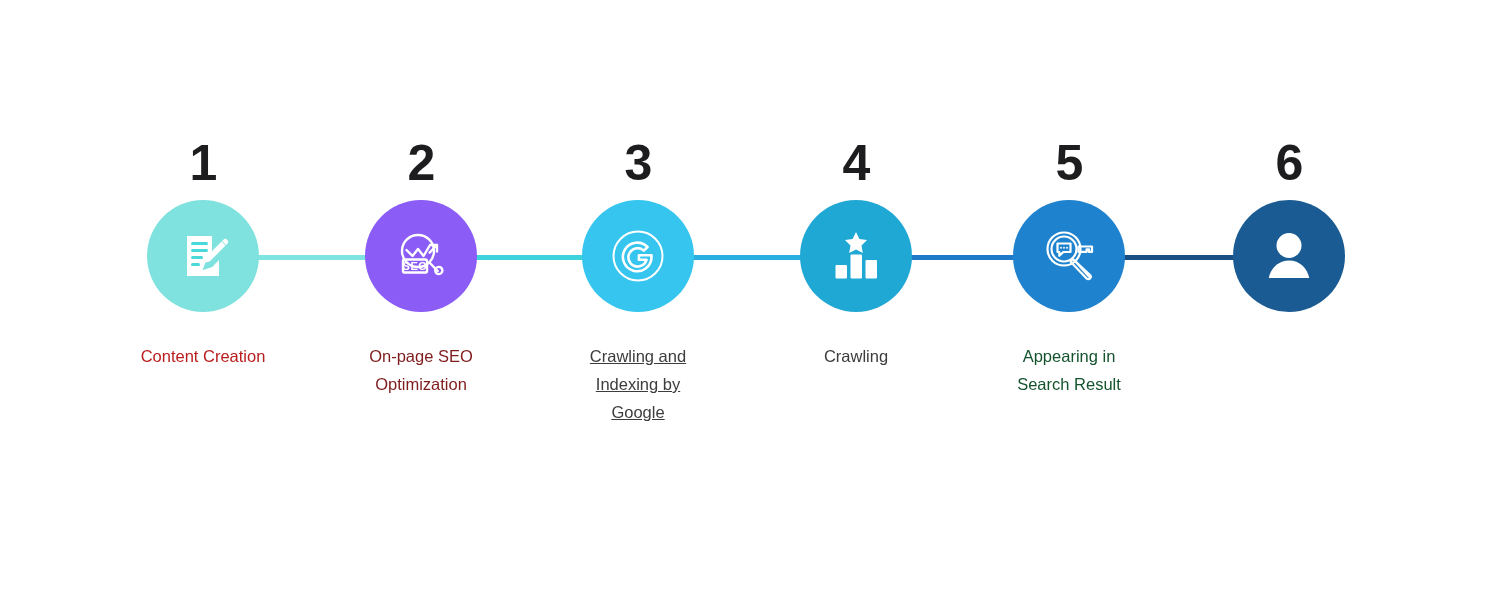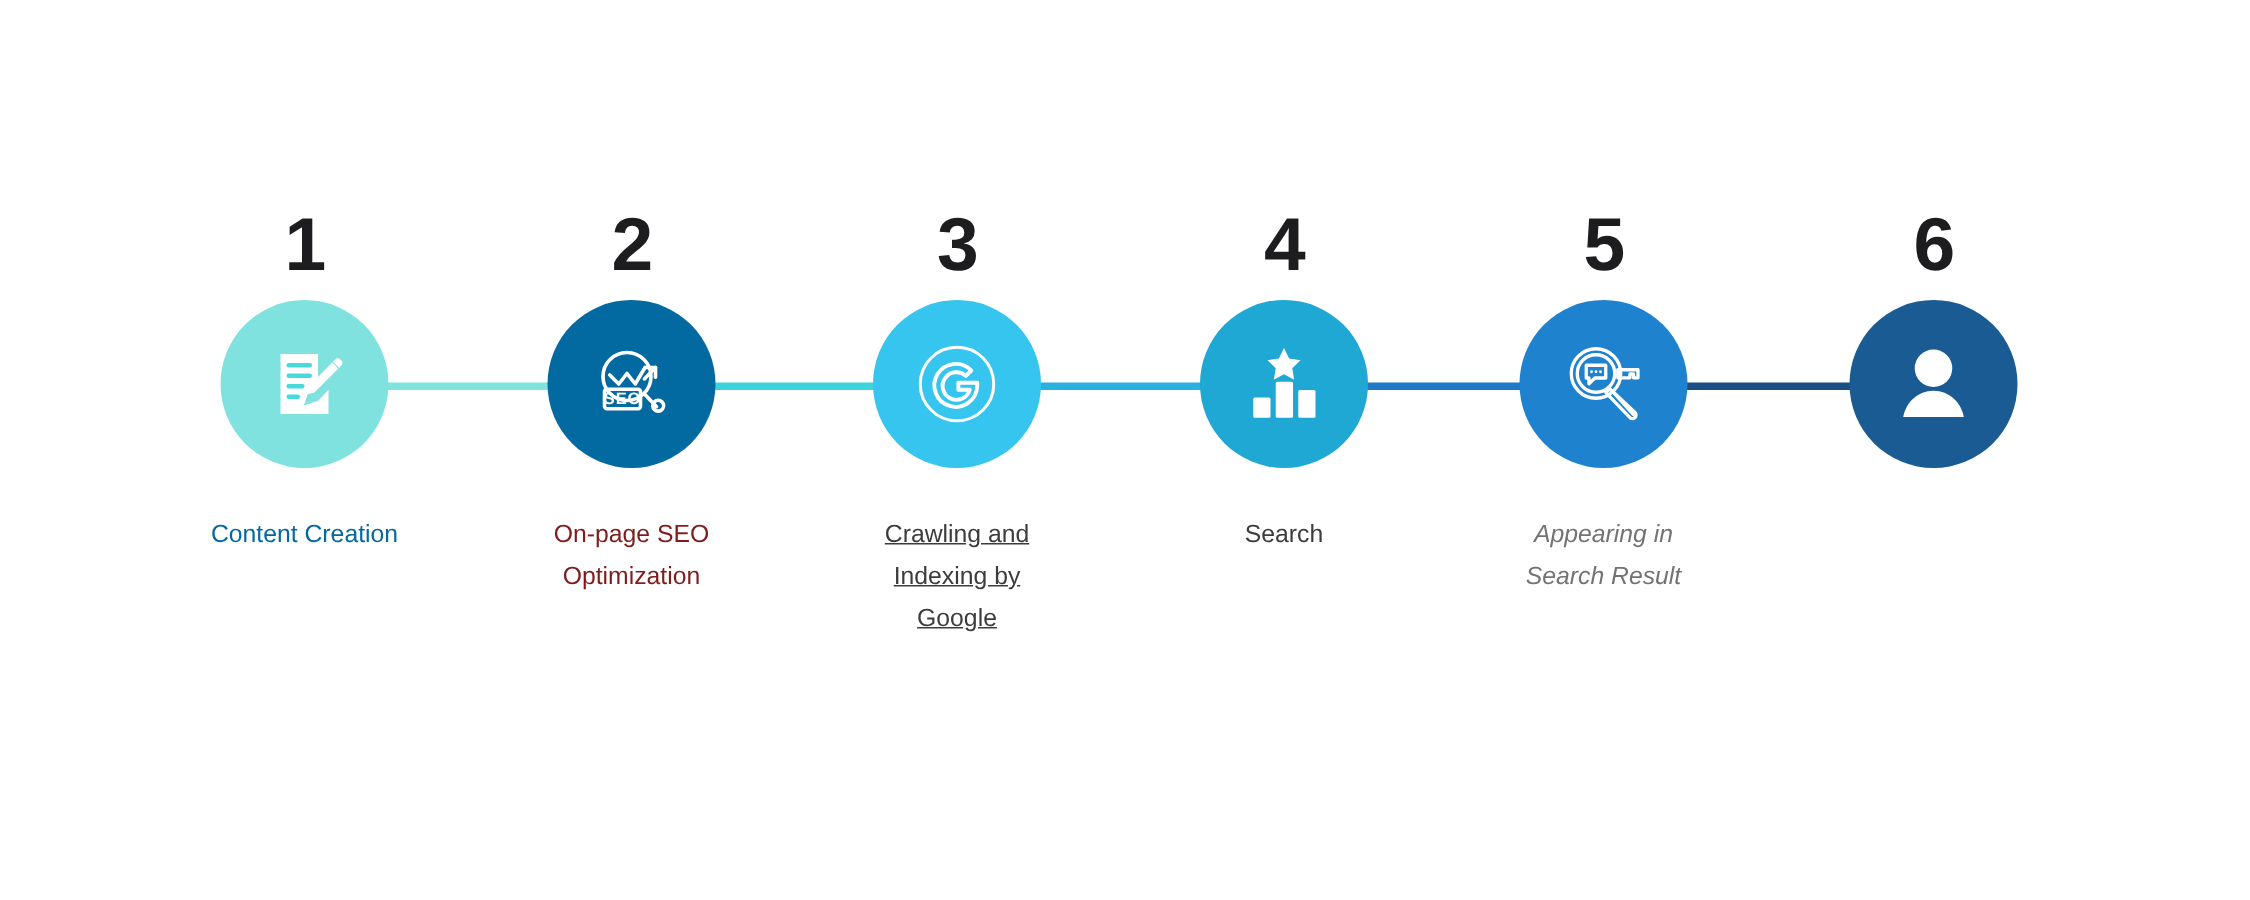--- a/index.html
+++ b/index.html
@@ -108,27 +108,27 @@
               <rect x="16" y="14" width="17" height="3" rx="1.5" fill="#3AD6D6" opacity="0.92"></rect>
               <rect x="16" y="21" width="17" height="3" rx="1.5" fill="#3AD6D6" opacity="0.92"></rect>
               <rect x="16" y="28" width="12" height="3" rx="1.5" fill="#3AD6D6" opacity="0.92"></rect>
               <rect x="16" y="35" width="9" height="3" rx="1.5" fill="#3AD6D6" opacity="0.92"></rect>
               <path d="M46.6 13.6 l4.0 4.0 -16.0 16.0 -5.4 1.4 1.4 -5.4 Z" fill="#ffffff"></path>
               <path d="M48.4 11.8 a2.6 2.6 0 0 1 3.7 0 l0.3 0.3 a2.6 2.6 0 0 1 0 3.7 l-1.3 1.3 -4.0 -4.0 Z" fill="#ffffff"></path>
             </svg>
           </span>
         </div>
       </div>
-      <div class="step-label" style="color: #0369a1;">Content Creation</div>
+      <div class="step-label" style="color: #b91c1c;">Content Creation</div>
     </div>
 
     <div class="step" style="left: 313px; top: 138px;">
       <div class="step-number" style="color: rgb(29, 29, 31);">2</div>
       <div class="circle-wrap">
-        <div class="circle" style="background: #0369a1;">
+        <div class="circle" style="background: #8b5cf6;">
           <span>
             <svg width="58" height="58" viewBox="0 0 58 58" aria-hidden="true">
               <g fill="none" stroke="#ffffff" stroke-width="2.4" stroke-linecap="round" stroke-linejoin="round">
                 <circle cx="26" cy="24" r="16"></circle>
                 <path d="M14.5 23 l6 6 5.5 -7 5.5 7 6.5 -11"></path>
                 <path d="M38.5 18 h6.5 v6.5"></path>
                 <path d="M37.6 25.6 l7.4 -7.6"></path>
                 <path d="M37.5 35.5 l8.2 8.6"></path>
                 <path d="M44.2 41 a3.6 3.6 0 1 0 5.2 5 a3.6 3.6 0 0 0 -5.2 -5 Z"></path>
                 <rect x="11" y="32.5" width="24" height="13" rx="1.6"></rect>
@@ -166,21 +166,21 @@
           <span>
             <svg width="56" height="56" viewBox="0 0 56 56" aria-hidden="true">
               <path d="M28 4 l3.4 7.0 7.6 1.1 -5.5 5.4 1.3 7.6 -6.8 -3.6 -6.8 3.6 1.3 -7.6 -5.5 -5.4 7.6 -1.1 Z" fill="#ffffff"></path>
               <rect x="22.5" y="26.5" width="11.5" height="24" rx="1" fill="#ffffff"></rect>
               <rect x="7.5" y="37" width="11.5" height="13.5" rx="1" fill="#ffffff"></rect>
               <rect x="37.5" y="32" width="11.5" height="18.5" rx="1" fill="#ffffff"></rect>
             </svg>
           </span>
         </div>
       </div>
-      <div class="step-label" style="color: rgb(60, 60, 60);">Search</div>
+      <div class="step-label" style="color: rgb(60, 60, 60);">Crawling</div>
     </div>
 
     <div class="step" style="left: 961px; top: 138px;">
       <div class="step-number" style="color: rgb(29, 29, 31);">5</div>
       <div class="circle-wrap">
         <div class="circle" style="background: rgb(31, 130, 206);">
           <span>
             <svg width="58" height="58" viewBox="0 0 58 58" aria-hidden="true">
               <g fill="none" stroke="#ffffff" stroke-width="2.2" stroke-linecap="round" stroke-linejoin="round">
                 <circle cx="24" cy="22" r="16.5"></circle>
@@ -190,21 +190,21 @@
                 <circle cx="24" cy="20.8" r="0.95" fill="#ffffff" stroke="none"></circle>
                 <circle cx="27" cy="20.8" r="0.95" fill="#ffffff" stroke="none"></circle>
                 <path d="M35 34 l14 15.5"></path>
                 <path d="M33.2 32.2 l-2.6 2.6 16.0 16.6 a2.4 2.4 0 0 0 3.4 -3.4 Z"></path>
                 <path d="M38.5 19.5 h13.5 v5.4 h-3.0 v-2.6 h-2.4 v2.6 h-8.1 Z"></path>
               </g>
             </svg>
           </span>
         </div>
       </div>
-      <div class="step-label" style="color: #737373; font-style: italic;">Appearing in
+      <div class="step-label" style="color: #14532d;">Appearing in
 Search Result</div>
     </div>
 
     <div class="step" style="left: 1181px; top: 138px;">
       <div class="step-number" style="color: rgb(29, 29, 31);">6</div>
       <div class="circle-wrap">
         <div class="circle" style="background: rgb(26, 91, 147);">
           <span>
             <svg width="56" height="56" viewBox="0 0 56 56" aria-hidden="true">
               <circle cx="28" cy="17.5" r="12.5" fill="#ffffff"></circle>

